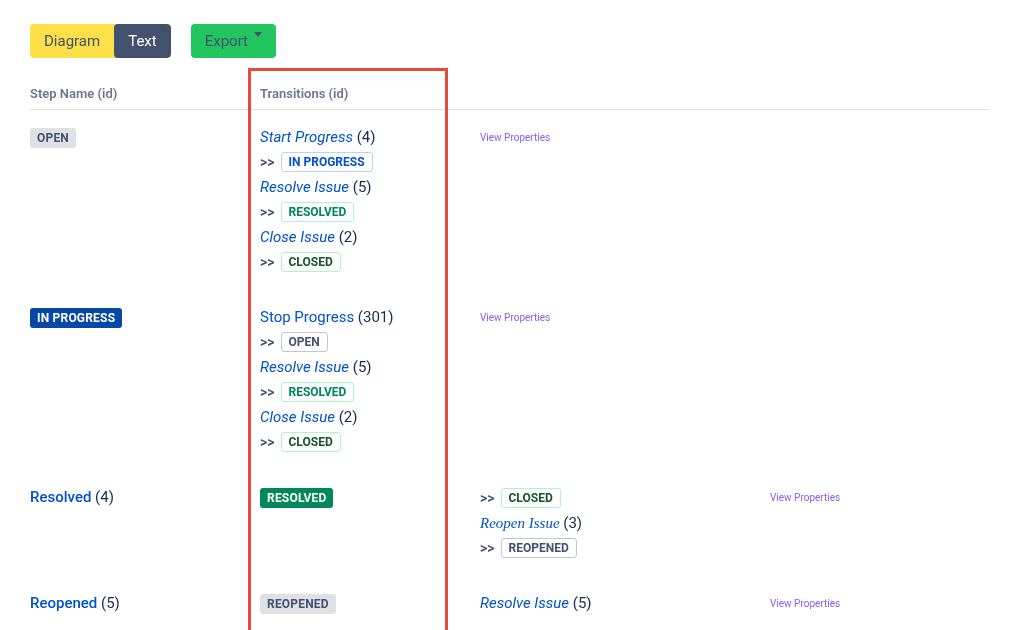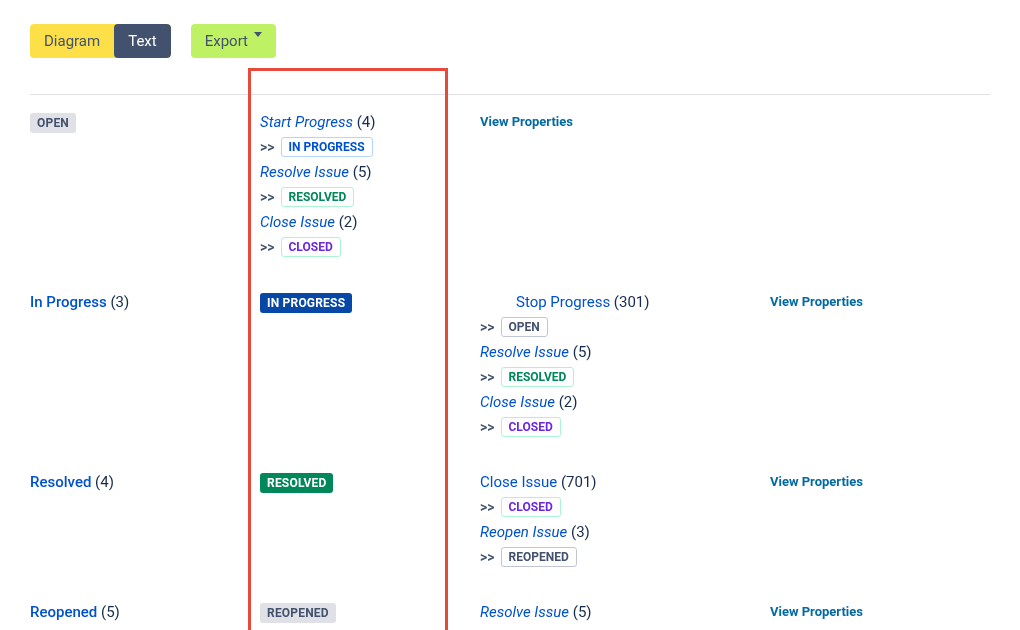--- a/index.html
+++ b/index.html
@@ -28,21 +28,21 @@
       border-radius: 4px;
     }
     .tab.active {
       background: #42526e;
       color: #fff;
     }
     .export-btn {
       display: inline-flex;
       align-items: flex-start;
       gap: 6px;
-      background: #bef264;
+      background: #22c55e;
       border-radius: 4px;
       padding: 8px 14px;
       font-size: 15px;
       color: #42526e;
       cursor: pointer;
     }
     .chev {
       width: 0; height: 0;
       border-left: 4px solid transparent;
       border-right: 4px solid transparent;
@@ -96,26 +96,26 @@
     .tloz {
       display: inline-block;
       font-size: 12px;
       font-weight: 700;
       padding: 2px 7px;
       border-radius: 3px;
       border: 1px solid;
     }
     .tloz-inprog   { color: #0052cc; border-color: #b3d4ff; background: #fff; }
     .tloz-resolved { color: #00875a; border-color: #abf5d1; background: #fff; }
-    .tloz-closed   { color: #6d28d9; border-color: #abf5d1; background: #fff; }
+    .tloz-closed   { color: #14532d; border-color: #abf5d1; background: #fff; }
     .tloz-open     { color: #42526e; border-color: #c1c7d0; background: #fff; }
     .tloz-reopened { color: #42526e; border-color: #c1c7d0; background: #fff; }
 
     
-    .action-link { color: #0369a1; font-weight: 700; cursor: pointer; font-size: 13px; }
+    .action-link { color: #8b5cf6; font-weight: 400; cursor: pointer; font-size: 10px; }
 
     
     .highlight-box {
       position: absolute;
       top: -18px;
       left: 218px;
       width: 200px;
       height: 610px;
       border: 3px solid #e64a3b;
       pointer-events: none;
@@ -131,20 +131,22 @@
   </div>
   <div class="export-btn">
     <span>Export</span>
     <span class="chev"></span>
   </div>
 </div>
 
 <div class="grid">
 
   <div class="ghead">
+    <div class="col">Step Name (id)</div>
+    <div class="col">Transitions (id)</div>
   </div>
 
   <div id="rows-mount">
       <div class="grow">
         <div><span class="loz loz-open">OPEN</span></div>
         <div class="trans-block">
           <div class="trans-row"><span class="trans-name" style="font-style: italic;">Start Progress</span><span class="trans-id"> (4)</span></div>
           <div class="dest-row">
             <span class="arrow">&gt;&gt;</span>
             <span class="tloz tloz-inprog">IN PROGRESS</span>
@@ -156,24 +158,23 @@
           </div>
           <div class="trans-row"><span class="trans-name" style="font-style: italic;">Close Issue</span><span class="trans-id"> (2)</span></div>
           <div class="dest-row">
             <span class="arrow">&gt;&gt;</span>
             <span class="tloz tloz-closed">CLOSED</span>
           </div>
         </div>
         <div><span class="action-link">View Properties</span></div>
       </div>
       <div class="grow">
-        <div><span class="step-link">In Progress</span><span class="step-id"> (3)</span></div>
         <div><span class="loz loz-inprog">IN PROGRESS</span></div>
         <div class="trans-block">
-          <div class="trans-row"><span class="trans-name" style="font-style: normal; margin-left: 36px;">Stop Progress</span><span class="trans-id"> (301)</span></div>
+          <div class="trans-row"><span class="trans-name" style="font-style: normal;">Stop Progress</span><span class="trans-id"> (301)</span></div>
           <div class="dest-row">
             <span class="arrow">&gt;&gt;</span>
             <span class="tloz tloz-open">OPEN</span>
           </div>
           <div class="trans-row"><span class="trans-name" style="font-style: italic;">Resolve Issue</span><span class="trans-id"> (5)</span></div>
           <div class="dest-row">
             <span class="arrow">&gt;&gt;</span>
             <span class="tloz tloz-resolved">RESOLVED</span>
           </div>
           <div class="trans-row"><span class="trans-name" style="font-style: italic;">Close Issue</span><span class="trans-id"> (2)</span></div>
@@ -181,26 +182,25 @@
             <span class="arrow">&gt;&gt;</span>
             <span class="tloz tloz-closed">CLOSED</span>
           </div>
         </div>
         <div><span class="action-link">View Properties</span></div>
       </div>
       <div class="grow">
         <div><span class="step-link">Resolved</span><span class="step-id"> (4)</span></div>
         <div><span class="loz loz-resolved">RESOLVED</span></div>
         <div class="trans-block">
-          <div class="trans-row"><span class="trans-name" style="font-style: normal;">Close Issue</span><span class="trans-id"> (701)</span></div>
           <div class="dest-row">
             <span class="arrow">&gt;&gt;</span>
             <span class="tloz tloz-closed">CLOSED</span>
           </div>
-          <div class="trans-row"><span class="trans-name" style="font-style: italic;">Reopen Issue</span><span class="trans-id"> (3)</span></div>
+          <div class="trans-row"><span class="trans-name" style="font-style: italic; font-family: Liberation Serif, serif;">Reopen Issue</span><span class="trans-id"> (3)</span></div>
           <div class="dest-row">
             <span class="arrow">&gt;&gt;</span>
             <span class="tloz tloz-reopened">REOPENED</span>
           </div>
         </div>
         <div><span class="action-link">View Properties</span></div>
       </div>
       <div class="grow">
         <div><span class="step-link">Reopened</span><span class="step-id"> (5)</span></div>
         <div><span class="loz loz-reopened">REOPENED</span></div>

